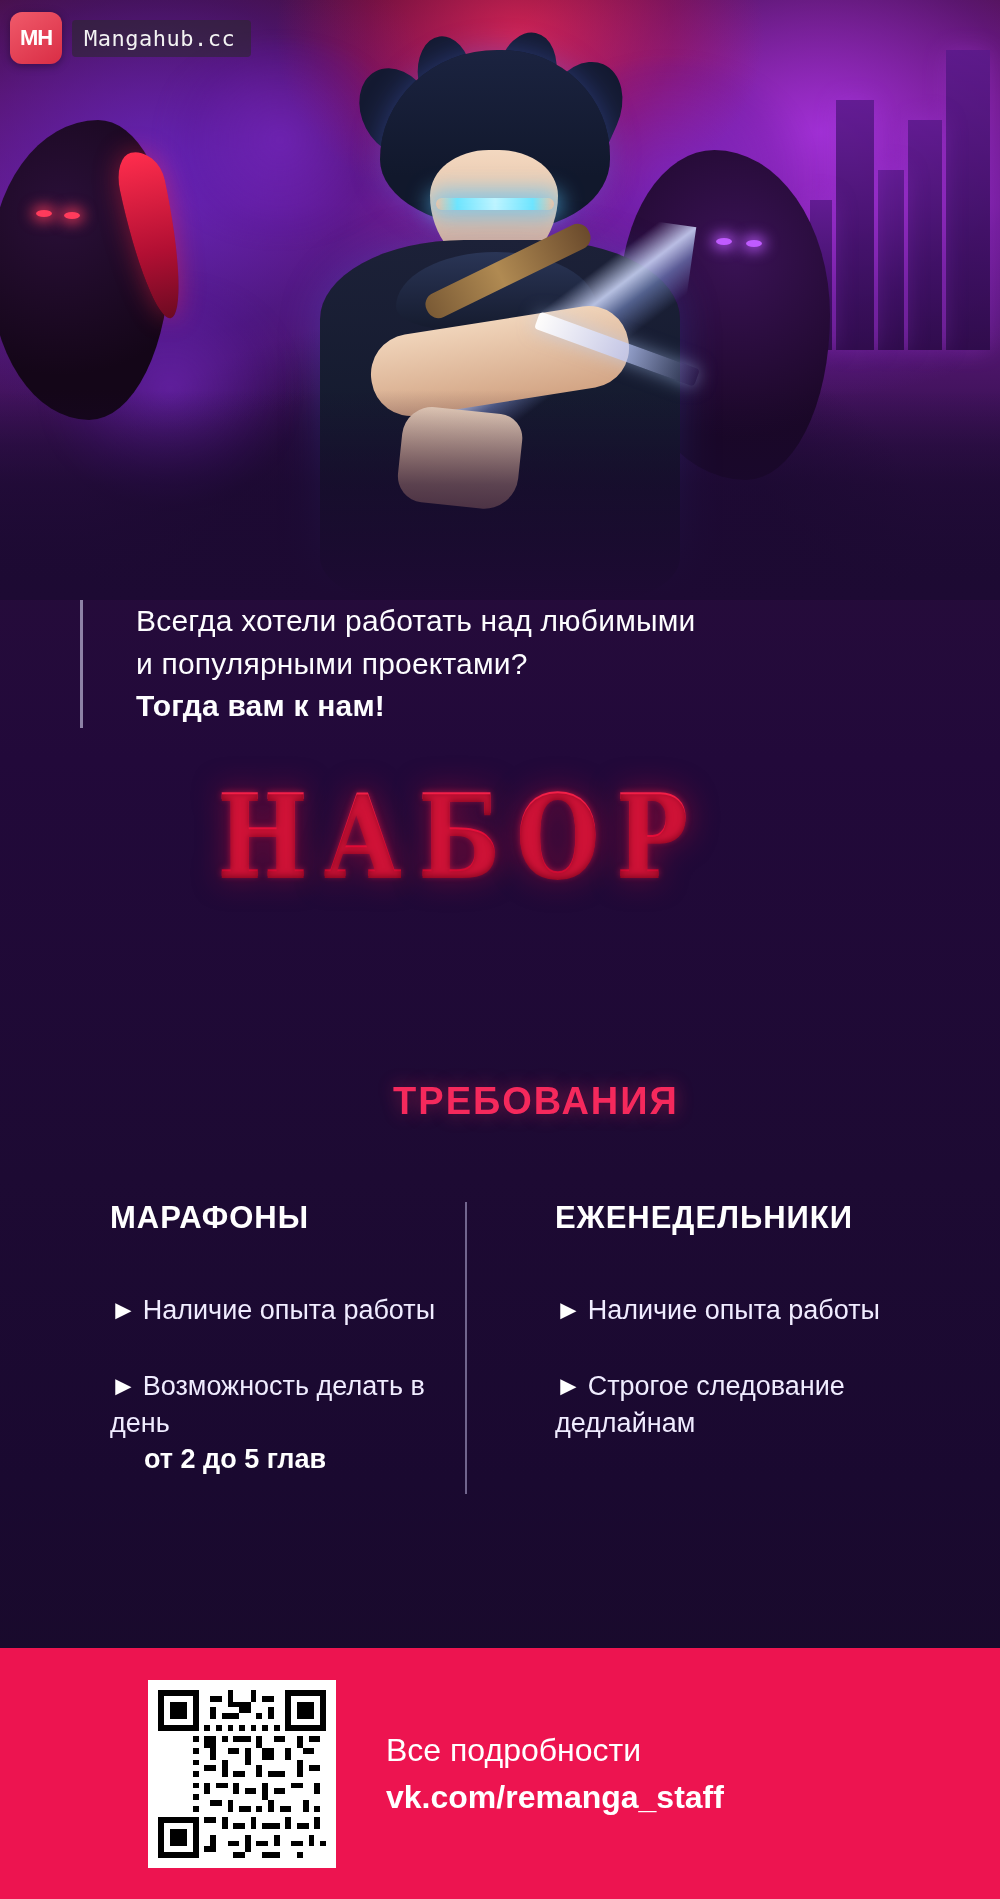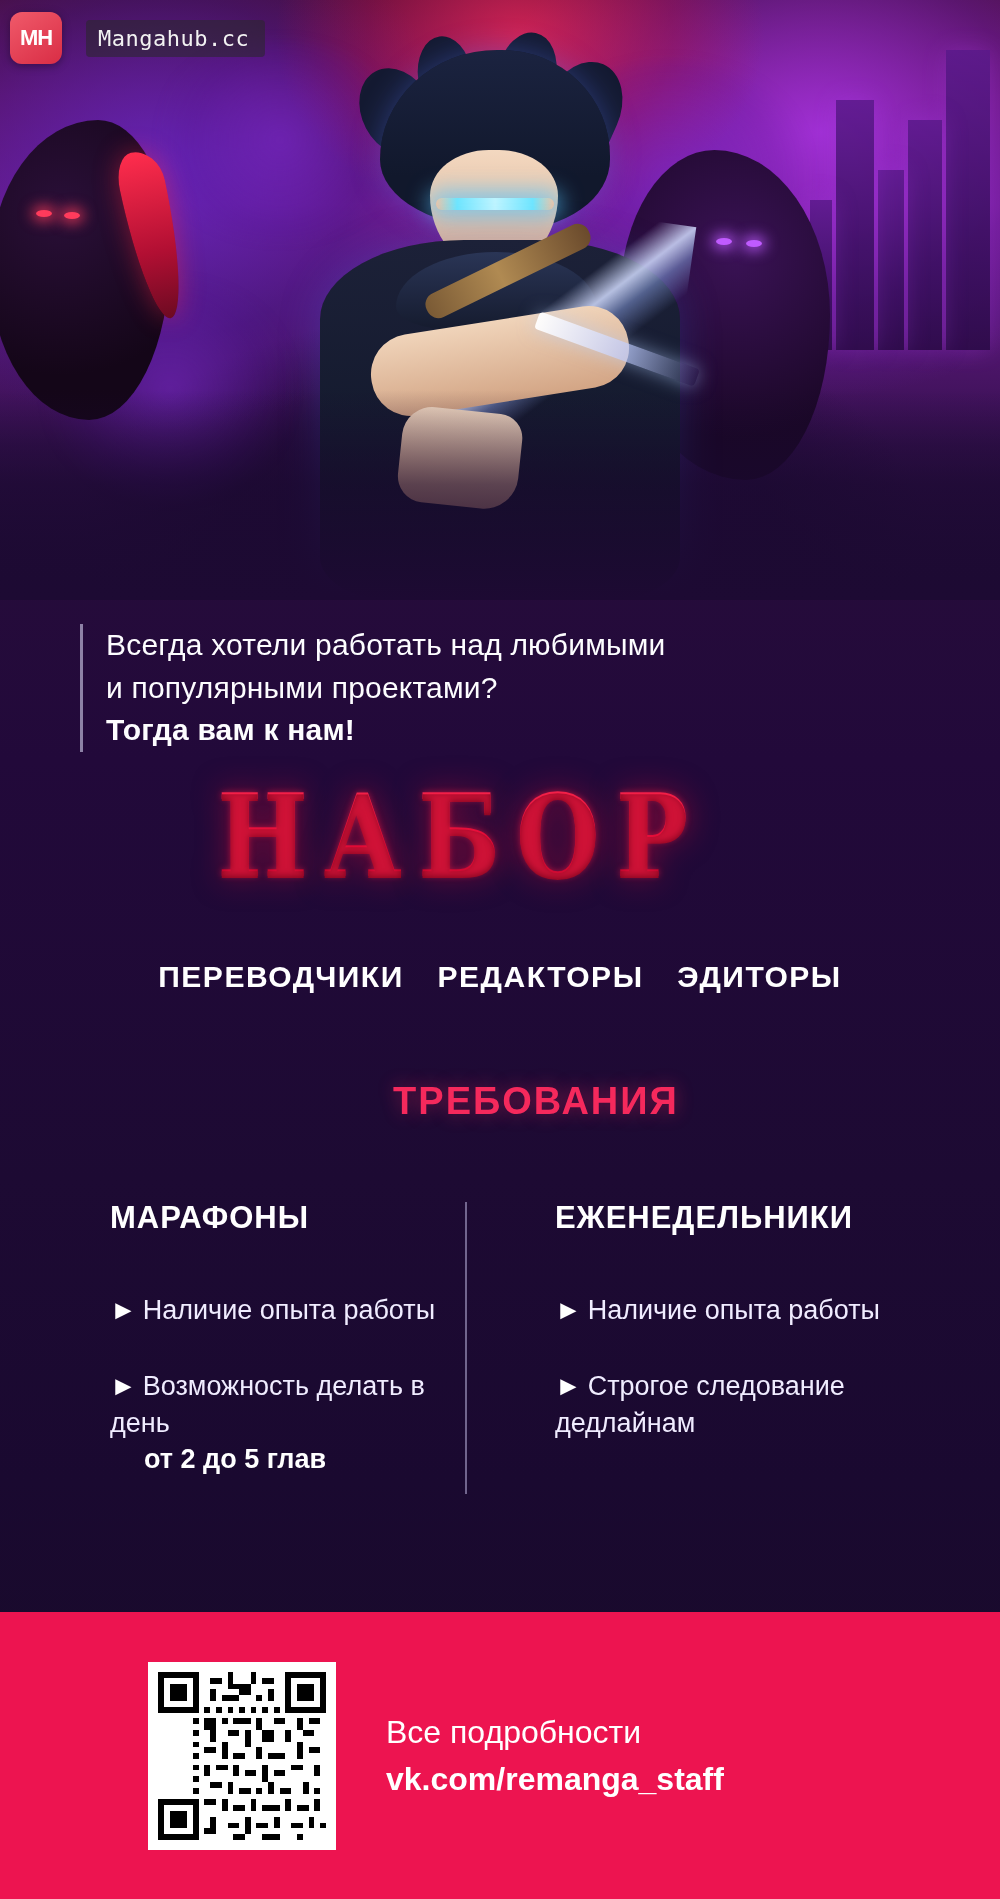--- a/index.html
+++ b/index.html
@@ -161,21 +161,21 @@
     background: radial-gradient(circle, rgba(120,40,200,0.55) 0%, rgba(90,20,160,0.18) 55%, rgba(60,10,120,0) 75%);
     filter: blur(6px);
   }
   .sm1 { left: 150px; top: 40px; width: 260px; height: 200px; }
   .sm2 { right: 180px; top: 60px; width: 300px; height: 240px; }
   .sm3 { left: 40px; top: 280px; width: 260px; height: 220px; }
 
   
   .watermark {
     position: absolute; left: 10px; top: 12px;
-    display: flex; align-items: center; gap: 24px;
+    display: flex; align-items: center; gap: 10px;
     z-index: 40;
   }
   .wm-logo {
     width: 52px; height: 52px; border-radius: 12px;
     background: linear-gradient(145deg, #f05a6a 0%, #d92d45 100%);
     display: flex; align-items: center; justify-content: center;
     color: #fff; font-weight: 700; font-size: 22px; letter-spacing: -1px;
     box-shadow: 0 2px 8px rgba(0,0,0,0.35);
   }
   .wm-text {
@@ -183,22 +183,22 @@
     color: #f2f2f2;
     font-family: "DejaVu Sans Mono", monospace;
     font-size: 22px;
     padding: 6px 16px 6px 12px;
     border-radius: 4px;
     letter-spacing: 0.5px;
   }
 
   
   .tagline {
-    position: absolute; left: 80px; top: 624px; width: 760px;
-    padding-left: 23px;
+    position: absolute; left: 80px; top: 600px; width: 760px;
+    padding-left: 53px;
     border-left: 3px solid rgba(230,230,255,0.55);
     color: #fdfdff;
     font-size: 30px;
     line-height: 1.42;
     letter-spacing: 0.2px;
   }
   .tagline .bold { font-weight: 700; }
 
   .naborWrap {
     position: absolute; left: 0; top: 780px; width: 905px;
@@ -267,21 +267,21 @@
     font-size: 27px;
     line-height: 1.35;
     margin-bottom: 40px;
     max-width: 330px;
   }
   .bullet .arrow { color: #ffffff; margin-right: 6px; }
   .bullet .strong { font-weight: 700; color: #ffffff; margin-left: 34px; }
 
   
   .footer {
-    position: absolute; left: 0; bottom: 0; width: 1000px; height: 287px;
+    position: absolute; left: 0; bottom: 0; width: 1000px; height: 251px;
     background: #ed1450;
     display: flex; align-items: center;
   }
   .qr {
     width: 188px; height: 188px;
     margin-left: 148px;
     background: #ffffff;
     padding: 10px;
     box-sizing: border-box;
   }
@@ -348,25 +348,20 @@
   <div class="tagline">
     <div>Всегда хотели работать над любимыми</div>
     <div>и популярными проектами?</div>
     <div class="bold">Тогда вам к нам!</div>
   </div>
 
   <div class="naborWrap">
     <div class="nabor">НАБОР</div>
   </div>
 
-  <div class="roles">
-    <span>ПЕРЕВОДЧИКИ</span>
-    <span>РЕДАКТОРЫ</span>
-    <span>ЭДИТОРЫ</span>
-  </div>
 
   <div class="reqTitle">ТРЕБОВАНИЯ</div>
 
   <div class="cols">
     <div class="col left">
       <h3>МАРАФОНЫ</h3>
       <div class="bullet">
         <span class="arrow">►</span><span>Наличие опыта работы</span>
       </div>
       <div class="bullet">

